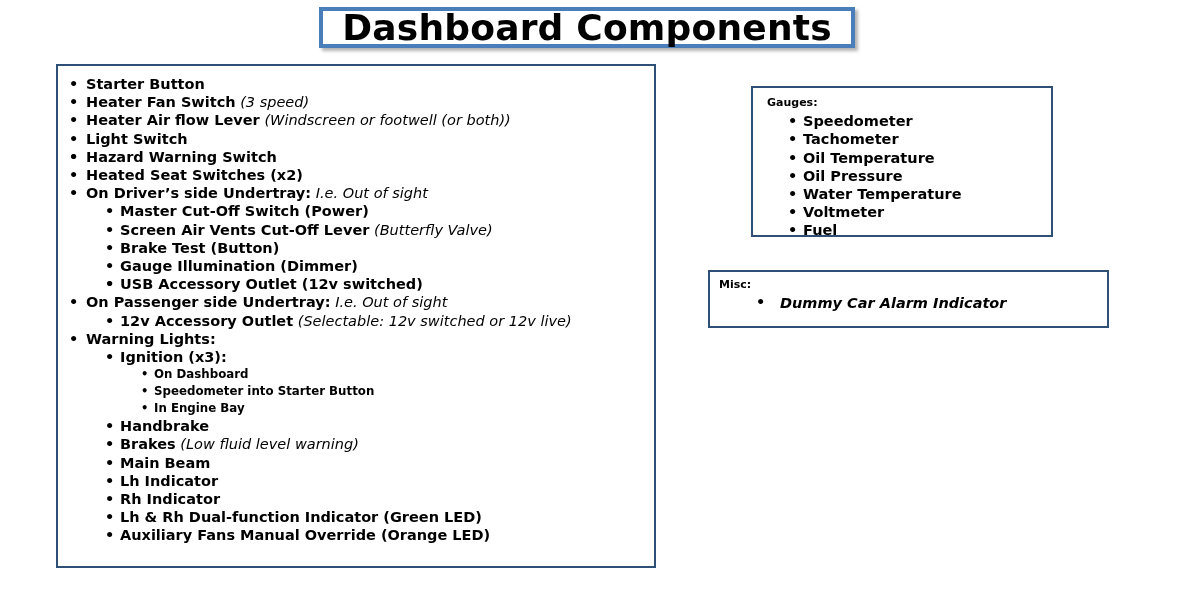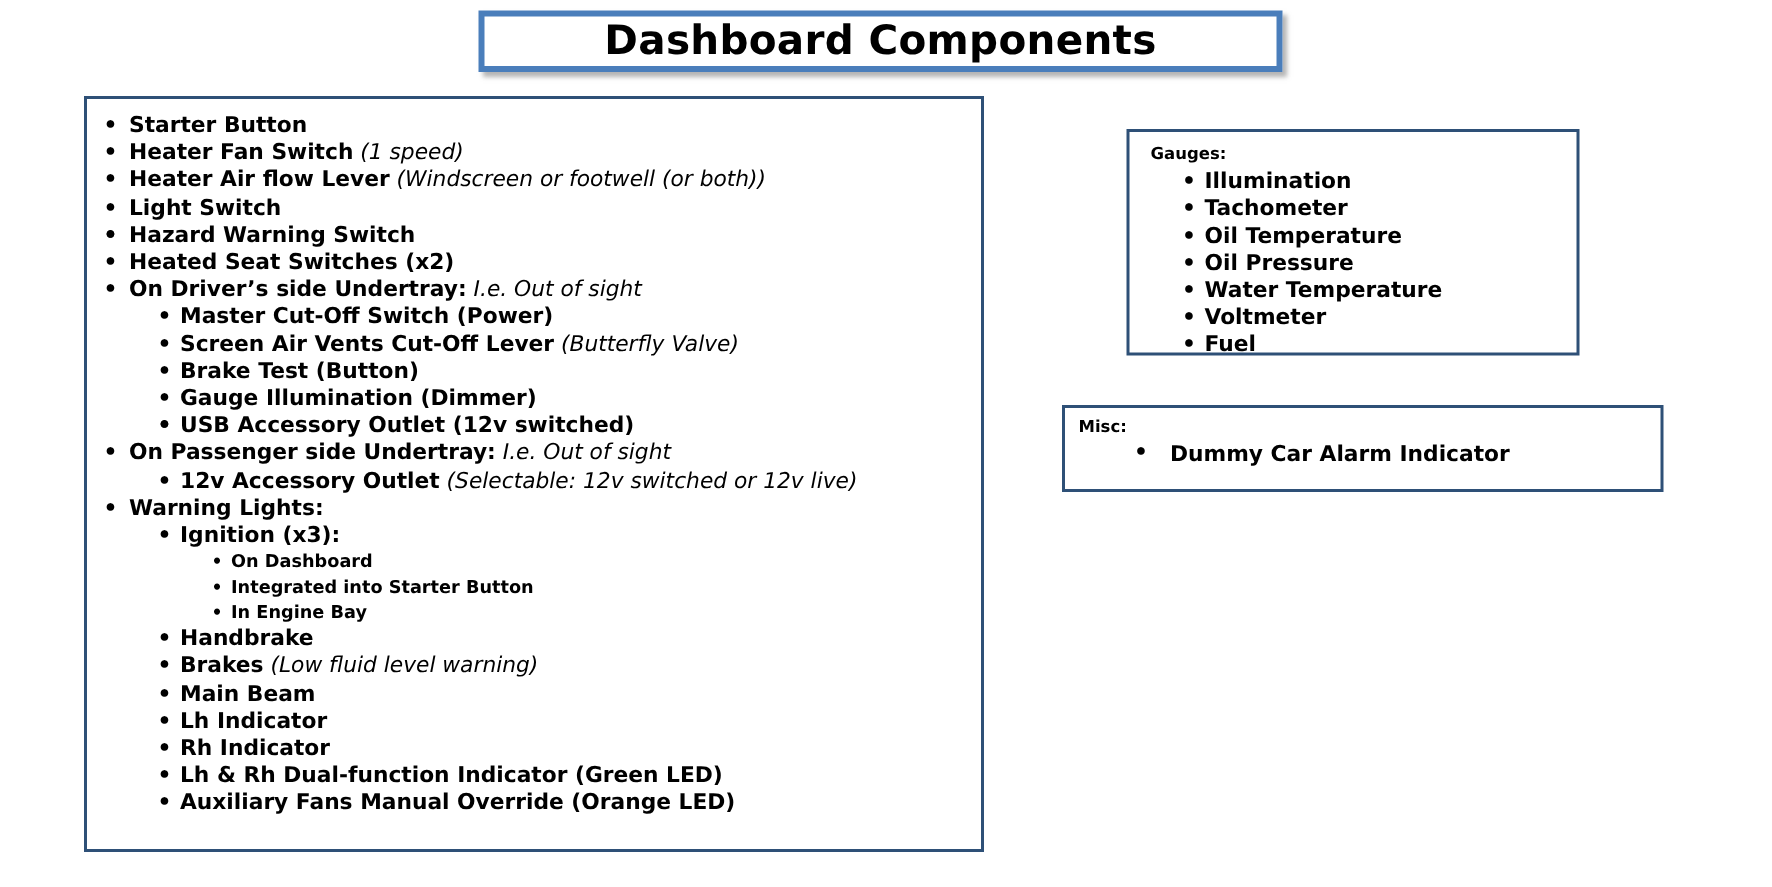--- a/index.html
+++ b/index.html
@@ -24,21 +24,21 @@
     height: 41px;
     background: #ffffff;
     border: 4px solid #4a7ebb;
     box-sizing: border-box;
     box-shadow: 3px 3px 3px rgba(120,120,120,0.55);
     display: flex;
     align-items: center;
     justify-content: center;
   }
   .title-text {
-    font-size: 27px;
+    font-size: 36px;
     font-weight: 700;
     color: #000000;
     letter-spacing: 0.2px;
     white-space: nowrap;
   }
 
   
   .panel {
     position: absolute;
     background: #ffffff;
@@ -102,73 +102,74 @@
     left: 46px;
     top: 0;
     font-size: 14.5px;
     font-weight: 700;
   }
   .misc-line1 {
     font-size: 14.5px;
     line-height: 18.2px;
     font-weight: 700;
     white-space: nowrap;
+    font-style: italic;
   }
   .misc-line2 {
     font-size: 14.5px;
     line-height: 18.2px;
     font-style: italic;
     white-space: nowrap;
   }
 </style>
 </head>
 <body>
 
 <div class="title-box">
   <span class="title-text">Dashboard Components</span>
 </div>
 
 <div class="panel" id="main-panel">
   <div id="main-list">
       <div class="row lvl1"><span class="bullet">•</span><span class="txt"><b>Starter Button</b></span></div>
-      <div class="row lvl1"><span class="bullet">•</span><span class="txt"><b>Heater Fan Switch</b><i> (1 speed)</i></span></div>
+      <div class="row lvl1"><span class="bullet">•</span><span class="txt"><b>Heater Fan Switch</b><i> (3 speed)</i></span></div>
       <div class="row lvl1"><span class="bullet">•</span><span class="txt"><b>Heater Air flow Lever</b><i> (Windscreen or footwell (or both))</i></span></div>
       <div class="row lvl1"><span class="bullet">•</span><span class="txt"><b>Light Switch</b></span></div>
       <div class="row lvl1"><span class="bullet">•</span></div>
       <div class="row lvl1"><span class="bullet">•</span><span class="txt"><b>Hazard Warning Switch</b></span></div>
       <div class="row lvl1"><span class="bullet">•</span><span class="txt"><b>Heated Seat Switches (x2)</b></span></div>
       <div class="row lvl1"><span class="bullet">•</span><span class="txt"><b>On Driver’s side Undertray:</b><i> I.e. Out of sight</i></span></div>
       <div class="row lvl2"><span class="bullet">•</span><span class="txt"><b>Master Cut-Off Switch (Power)</b></span></div>
       <div class="row lvl2"><span class="bullet">•</span><span class="txt"><b>Screen Air Vents Cut-Off Lever</b><i> (Butterfly Valve)</i></span></div>
       <div class="row lvl2"><span class="bullet">•</span><span class="txt"><b>Brake Test (Button)</b></span></div>
       <div class="row lvl2"><span class="bullet">•</span><span class="txt"><b>Gauge Illumination (Dimmer)</b></span></div>
       <div class="row lvl2"><span class="bullet">•</span></div>
       <div class="row lvl2"><span class="bullet">•</span><span class="txt"><b>USB Accessory Outlet (12v switched)</b></span></div>
       <div class="row lvl1"><span class="bullet">•</span><span class="txt"><b>On Passenger side Undertray:</b><i> I.e. Out of sight</i></span></div>
       <div class="row lvl2"><span class="bullet">•</span><span class="txt"><b>12v Accessory Outlet</b><i> (Selectable: 12v switched or 12v live)</i></span></div>
       <div class="row lvl1"><span class="bullet">•</span><span class="txt"><b>Warning Lights:</b></span></div>
       <div class="row lvl2"><span class="bullet">•</span><span class="txt"><b>Ignition (x3):</b></span></div>
       <div class="row lvl3"><span class="bullet">•</span><span class="txt"><b>On Dashboard</b></span></div>
-      <div class="row lvl3"><span class="bullet">•</span><span class="txt"><b>Integrated into Starter Button</b></span></div>
+      <div class="row lvl3"><span class="bullet">•</span><span class="txt"><b>Speedometer into Starter Button</b></span></div>
       <div class="row lvl3"><span class="bullet">•</span><span class="txt"><b>In Engine Bay</b></span></div>
       <div class="row lvl2"><span class="bullet">•</span><span class="txt"><b>Handbrake</b></span></div>
       <div class="row lvl2"><span class="bullet">•</span><span class="txt"><b>Brakes</b><i> (Low fluid level warning)</i></span></div>
       <div class="row lvl2"><span class="bullet">•</span><span class="txt"><b>Main Beam</b></span></div>
       <div class="row lvl2"><span class="bullet">•</span><span class="txt"><b>Lh Indicator</b></span></div>
       <div class="row lvl2"><span class="bullet">•</span><span class="txt"><b>Rh Indicator</b></span></div>
       <div class="row lvl2"><span class="bullet">•</span><span class="txt"><b>Lh &amp; Rh Dual-function Indicator (Green LED)</b></span></div>
       <div class="row lvl2"><span class="bullet">•</span><span class="txt"><b>Auxiliary Fans Manual Override (Orange LED)</b></span></div>
     </div>
 </div>
 
 <div class="panel" id="gauges-panel">
   <div class="panel-inner">
     <div class="panel-head">Gauges:</div>
     <div id="gauges-list">
-        <div class="row lvl2"><span class="bullet">•</span><span class="txt"><b>Illumination</b></span></div>
+        <div class="row lvl2"><span class="bullet">•</span><span class="txt"><b>Speedometer</b></span></div>
         <div class="row lvl2"><span class="bullet">•</span><span class="txt"><b>Tachometer</b></span></div>
         <div class="row lvl2"><span class="bullet">•</span><span class="txt"><b>Oil Temperature</b></span></div>
         <div class="row lvl2"><span class="bullet">•</span><span class="txt"><b>Oil Pressure</b></span></div>
         <div class="row lvl2"><span class="bullet">•</span><span class="txt"><b>Water Temperature</b></span></div>
         <div class="row lvl2"><span class="bullet">•</span><span class="txt"><b>Voltmeter</b></span></div>
         <div class="row lvl2"><span class="bullet">•</span><span class="txt"><b>Fuel</b></span></div>
       </div>
   </div>
 </div>
 

